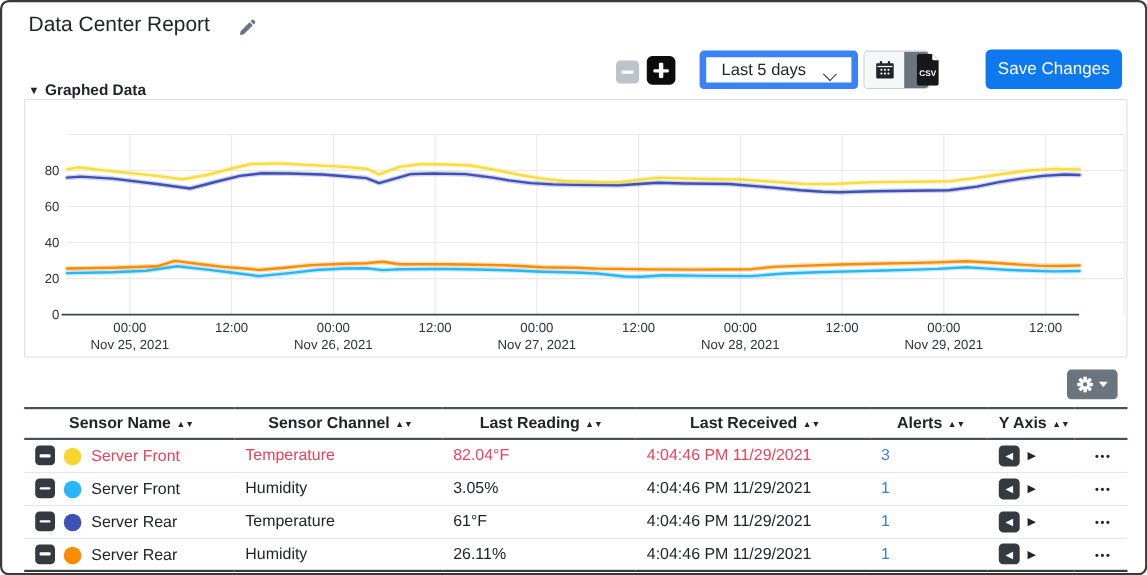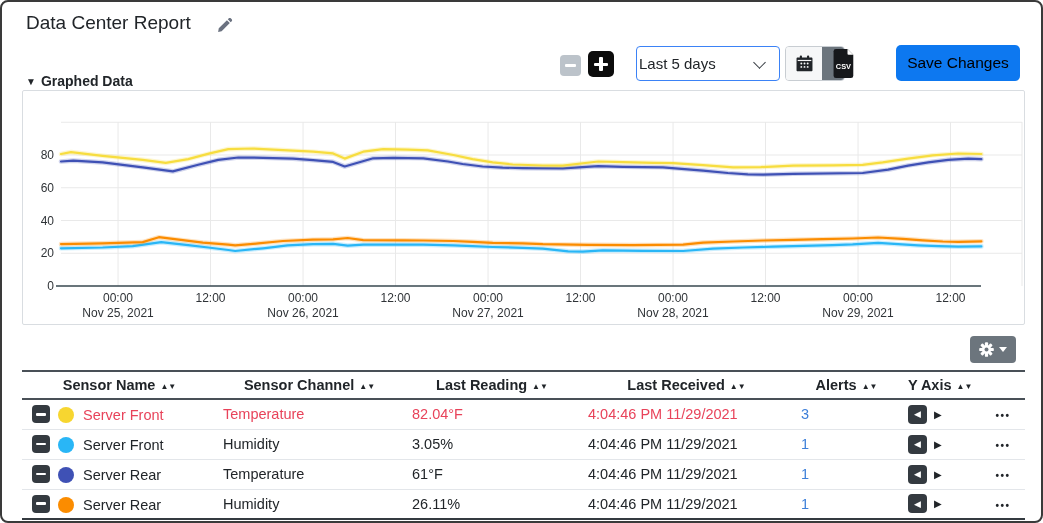--- a/index.html
+++ b/index.html
@@ -14,28 +14,28 @@
   
   .btn-sq{position:absolute;border-radius:4px;display:flex;align-items:center;justify-content:center;cursor:pointer;}
   .zoom-out{left:558px;top:53px;width:21px;height:21px;background:#bcc3ca;}
   .zoom-in{left:586px;top:49px;width:26px;height:26px;background:#0c0c0c;border-radius:5px;}
   .hbar{background:#fff;border-radius:1px;}
   .zoom-out .hbar{width:11px;height:3px;}
   .pluswrap{position:relative;width:14px;height:14px;}
   .pluswrap div{position:absolute;background:#fff;border-radius:1px;}
   .pluswrap .h{left:0;top:5.5px;width:14px;height:3.6px;}
   .pluswrap .v{left:5.2px;top:0;width:3.6px;height:14px;}
-  .select{position:absolute;left:634px;top:44px;width:144px;height:35px;border:1px solid #3b82f6;border-radius:4px;
-    box-sizing:border-box;font-size:15px;display:flex;align-items:center;padding-left:2px;cursor:pointer;background:#fff;}
+  .select{position:absolute;left:634px;top:44px;width:144px;height:35px;border:6px solid #3b82f6;border-radius:4px;
+    box-sizing:border-box;font-size:15px;display:flex;align-items:center;padding-left:14px;cursor:pointer;background:#fff;}
   .select .chev{position:absolute;right:15px;top:11px;width:8px;height:8px;border-right:1.8px solid #343a40;border-bottom:1.8px solid #343a40;transform:rotate(45deg);}
   .calgroup{position:absolute;left:783px;top:44px;width:60px;height:35px;border-radius:4px;overflow:hidden;display:flex;cursor:pointer;border:1px solid #c8cdd2;box-sizing:border-box;}
   .calgroup .seg-light{width:36px;background:#f6f7f8;display:flex;align-items:center;justify-content:center;}
   .calgroup .seg-dark{flex:1;background:#6c757d;}
   .csvbtn{position:absolute;left:830px;top:47px;width:24px;height:29px;cursor:pointer;}
-  .savebtn{position:absolute;left:894px;top:43px;width:124px;height:36px;background:var(--accent,#0d78f0);color:#000000;
+  .savebtn{position:absolute;left:894px;top:43px;width:124px;height:36px;background:var(--accent,#0d78f0);color:#ffffff;
     border:none;border-radius:5px;font-size:15.5px;font-family:"Liberation Sans",sans-serif;cursor:pointer;}
   
   .chart-panel{position:absolute;left:20px;top:88px;width:1003px;height:235px;border:1px solid #d9dde1;border-radius:2px;box-sizing:border-box;}
   
   .gearbtn{position:absolute;left:968px;top:334px;width:46px;height:27px;background:#6c757d;border-radius:4px;
     display:flex;align-items:center;justify-content:center;gap:5px;cursor:pointer;}
   .gearbtn .dcaret{width:0;height:0;border-left:4px solid transparent;border-right:4px solid transparent;border-top:5px solid #fff;}
   
   table{position:absolute;left:20px;top:368px;width:1003px;border-collapse:collapse;table-layout:fixed;font-size:14.5px;}
   thead tr{border-top:2px solid #495057;border-bottom:2px solid #495057;}

